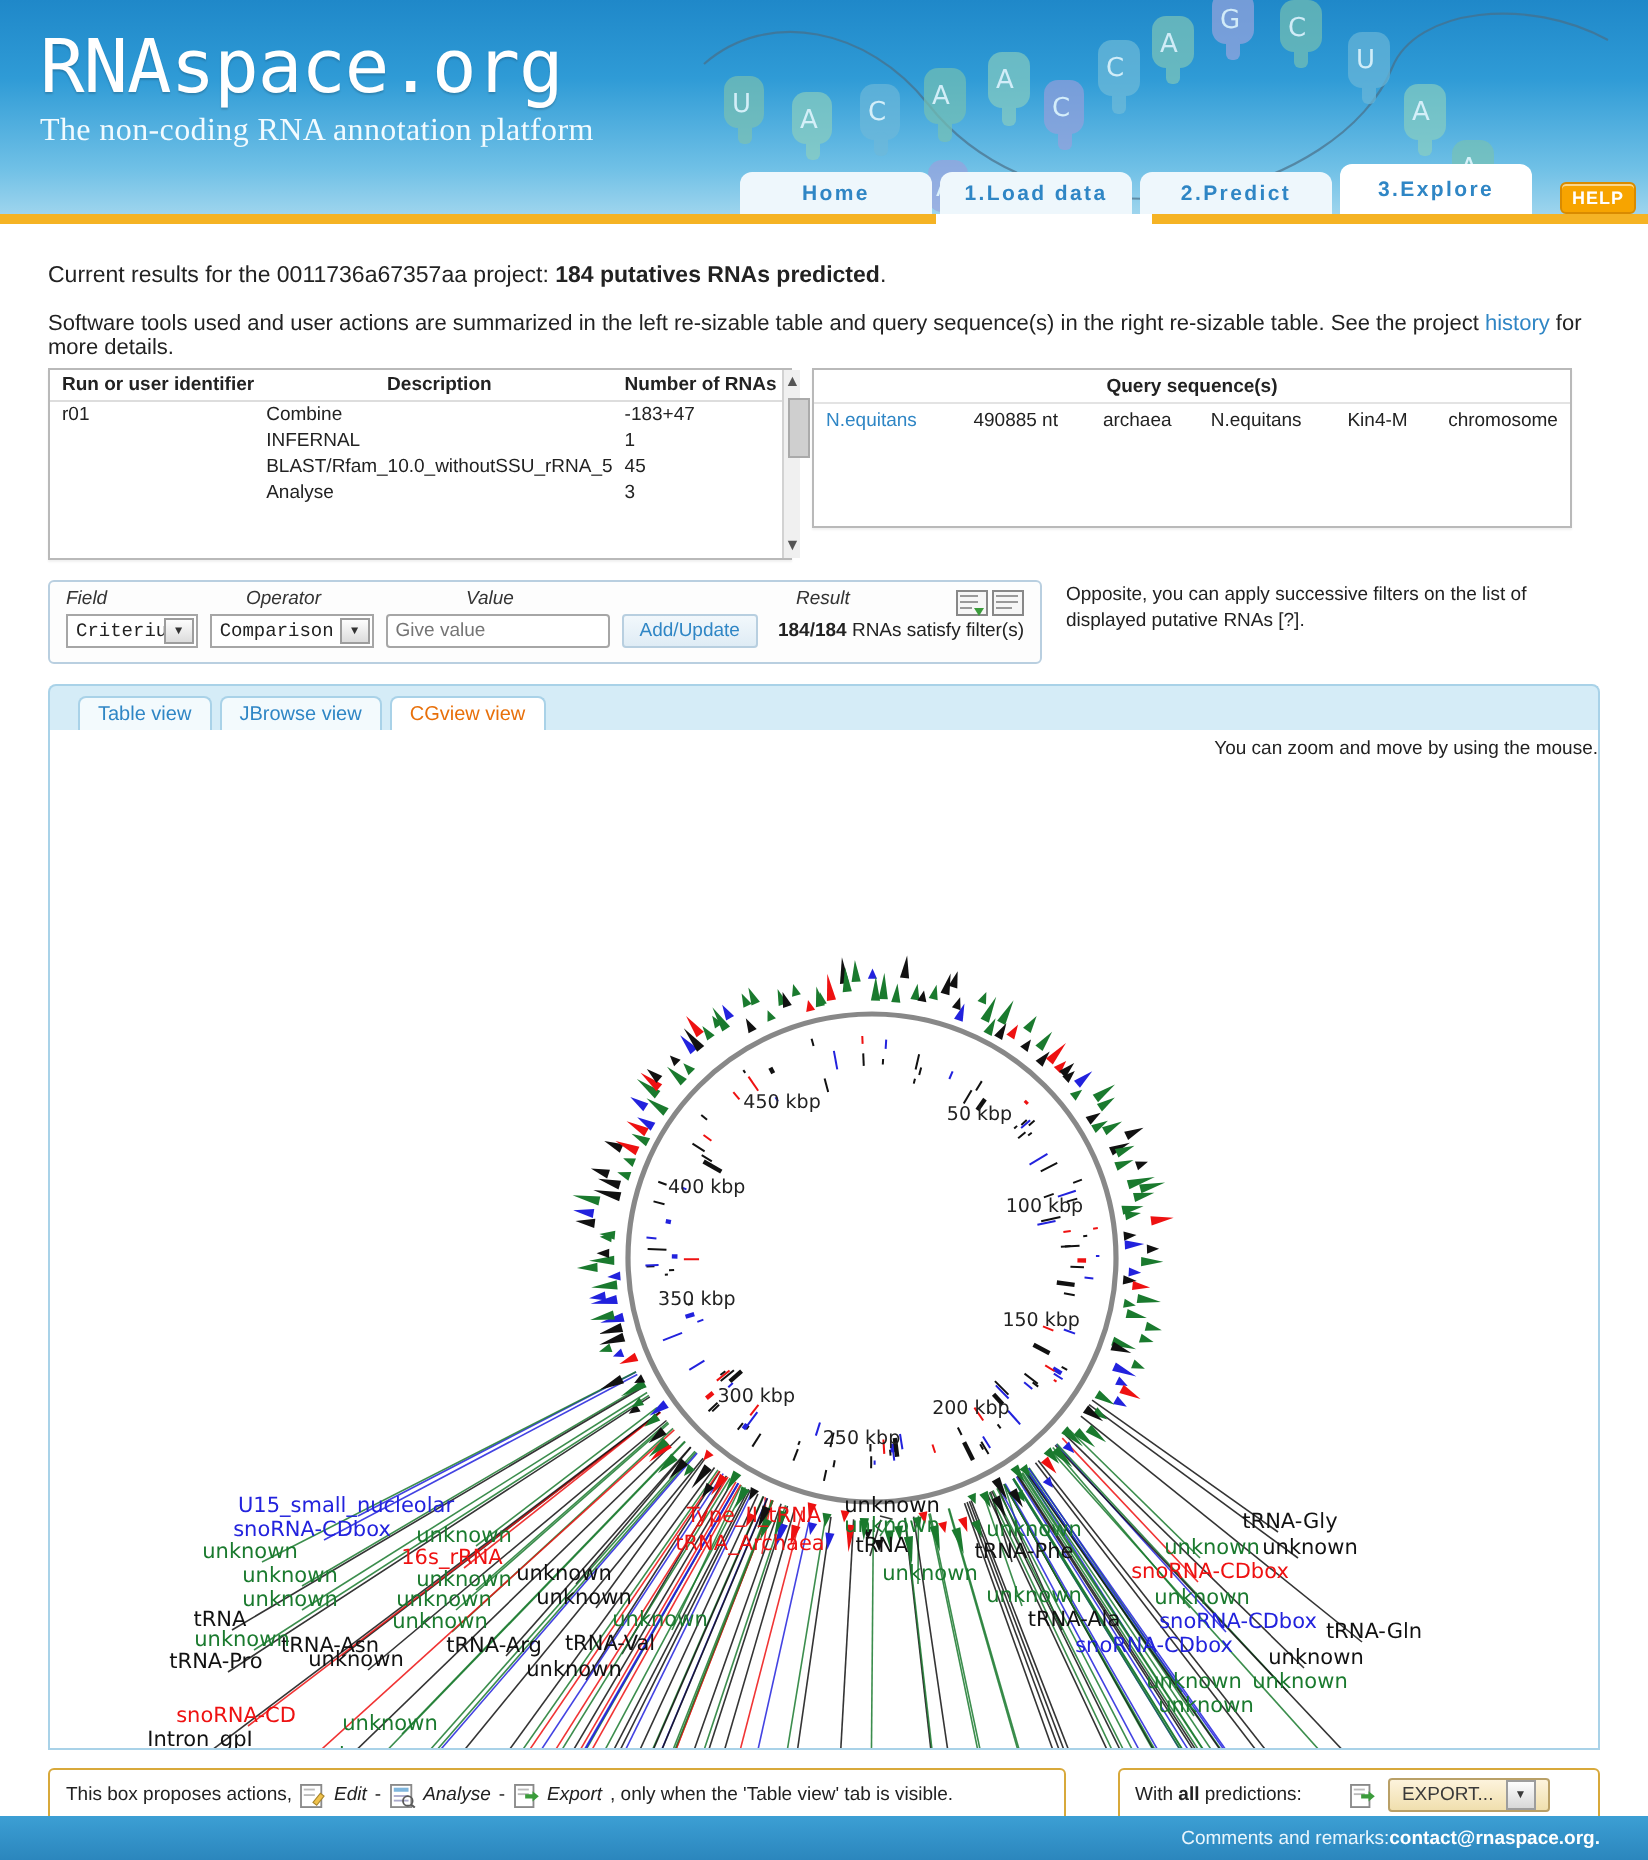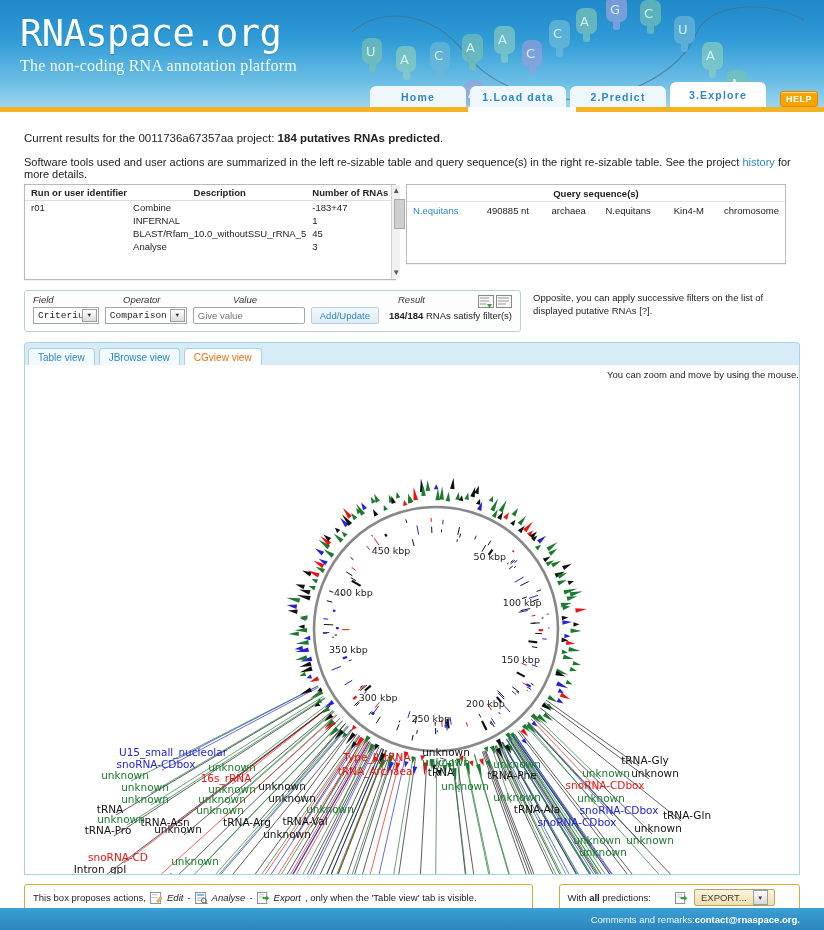--- a/index.html
+++ b/index.html
@@ -160,21 +160,21 @@
   }
   #result-text { font-size:9.5px; margin-left:4px; white-space:nowrap; }
   #result-text b { font-weight:bold; }
   #filter-icons { position:absolute; right:8px; top:4px; display:flex; gap:2px; }
   #filter-help { font-size:9.5px; width:268px; line-height:1.35; padding-top:2px; }
 
   
   #view-wrap { margin-top:10px; }
   #view-tabs-bar {
     background:#d5ecf7; border:1px solid #a9d2e8; border-bottom:none;
-    border-radius:4px 4px 0 0; padding:5px 5px 0 3px;
+    border-radius:4px 4px 0 0; padding:5px 5px 0 14px;
     display:flex; gap:4px; height:23px;
   }
   .vtab {
     font-size:10px; padding:3px 9px 2px 9px;
     border-radius:4px 4px 0 0; background:#f3fafd;
     border:1px solid #a9d2e8; border-bottom:none;
     color:#2f86c5; cursor:pointer; line-height:11px;
   }
   .vtab.active { background:#ffffff; color:#e8700a; font-weight:normal; }
   #view-body {

